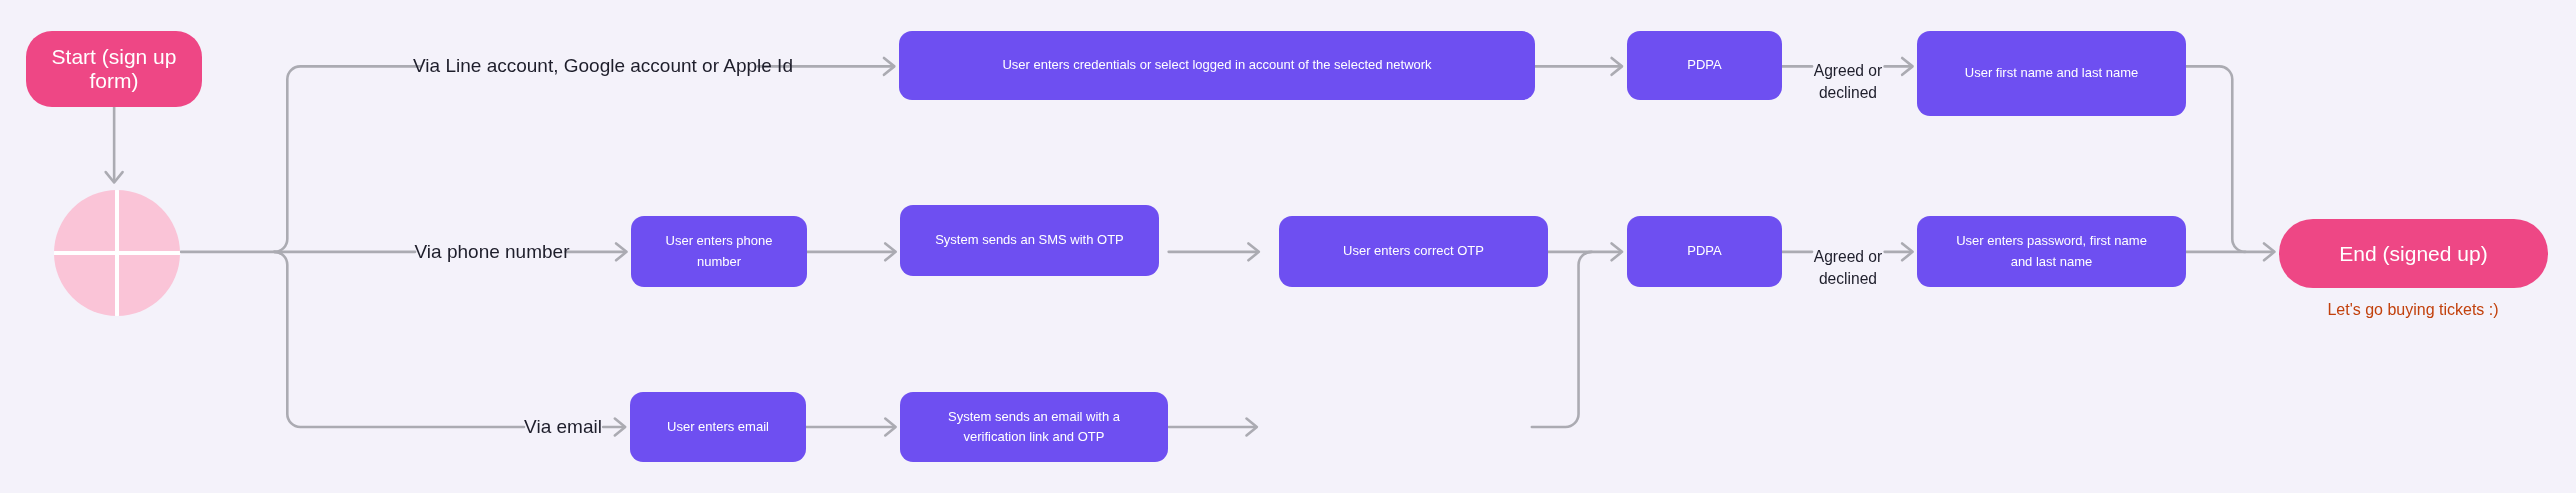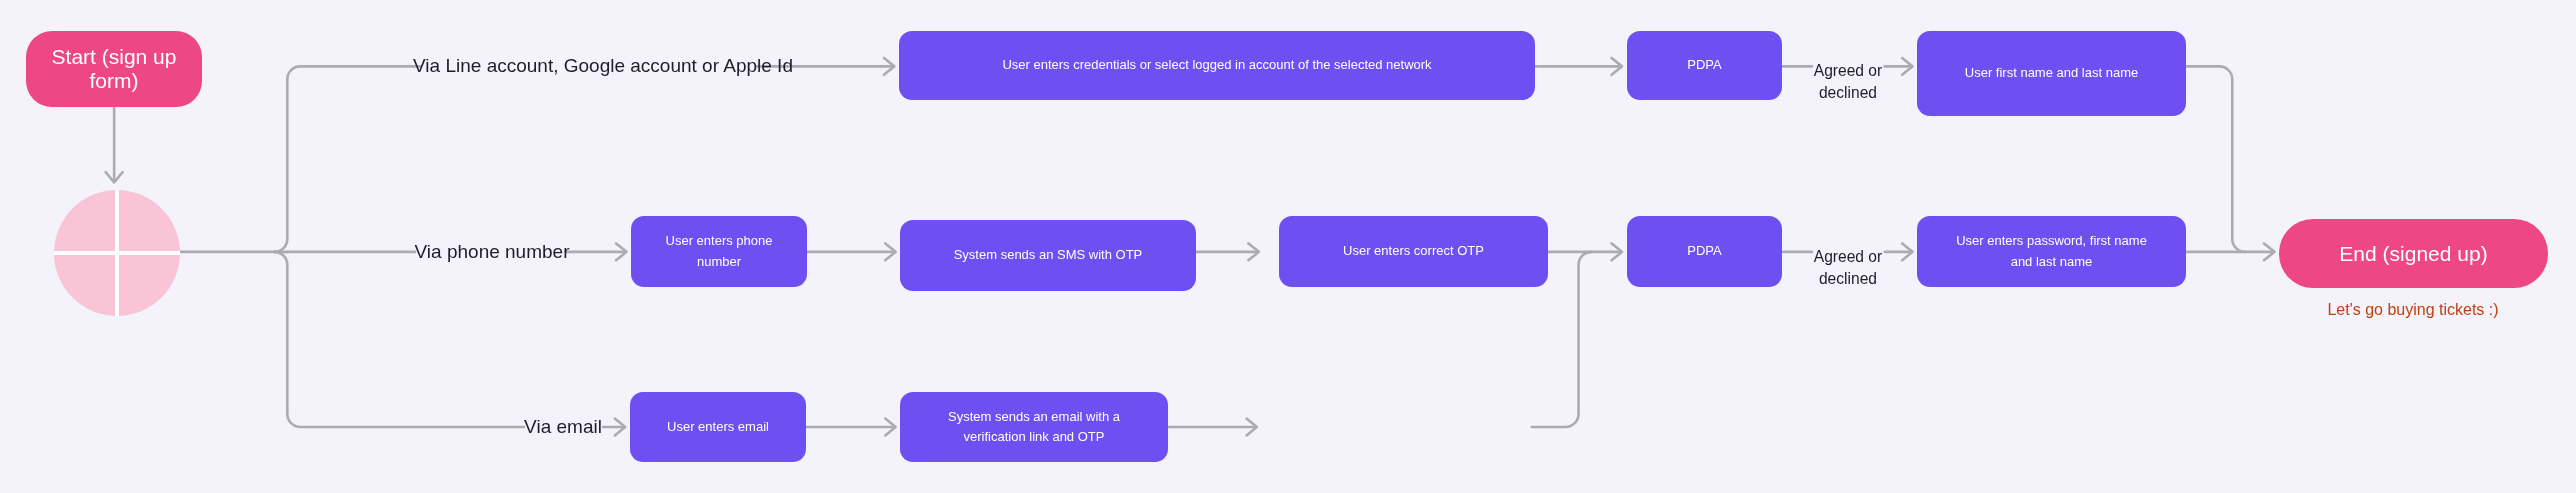--- a/index.html
+++ b/index.html
@@ -136,21 +136,21 @@
     <span>PDPA</span>
   </div>
   <div class="node process" style="left:1917px; top:31px; width:269px; height:85px;">
     <span>User first name and last name</span>
   </div>
 
   <div class="node process" style="left:631px; top:216px; width:176px; height:71px;">
     <span>User enters phone
 number</span>
   </div>
-  <div class="node process" style="left:900px; top:220px; width:296px; height:71px;">
+  <div class="node process" style="left:900px; top:205px; width:259px; height:71px;">
     <span>System sends an SMS with OTP</span>
   </div>
   <div class="node process" style="left:1263px; top:216px; width:269px; height:71px;margin-left:16px;">
     <span>User enters correct OTP</span>
   </div>
   <div class="node process" style="left:1627px; top:216px; width:155px; height:71px;">
     <span>PDPA</span>
   </div>
   <div class="node process" style="left:1917px; top:216px; width:269px; height:71px;">
     <span>User enters password, first name

